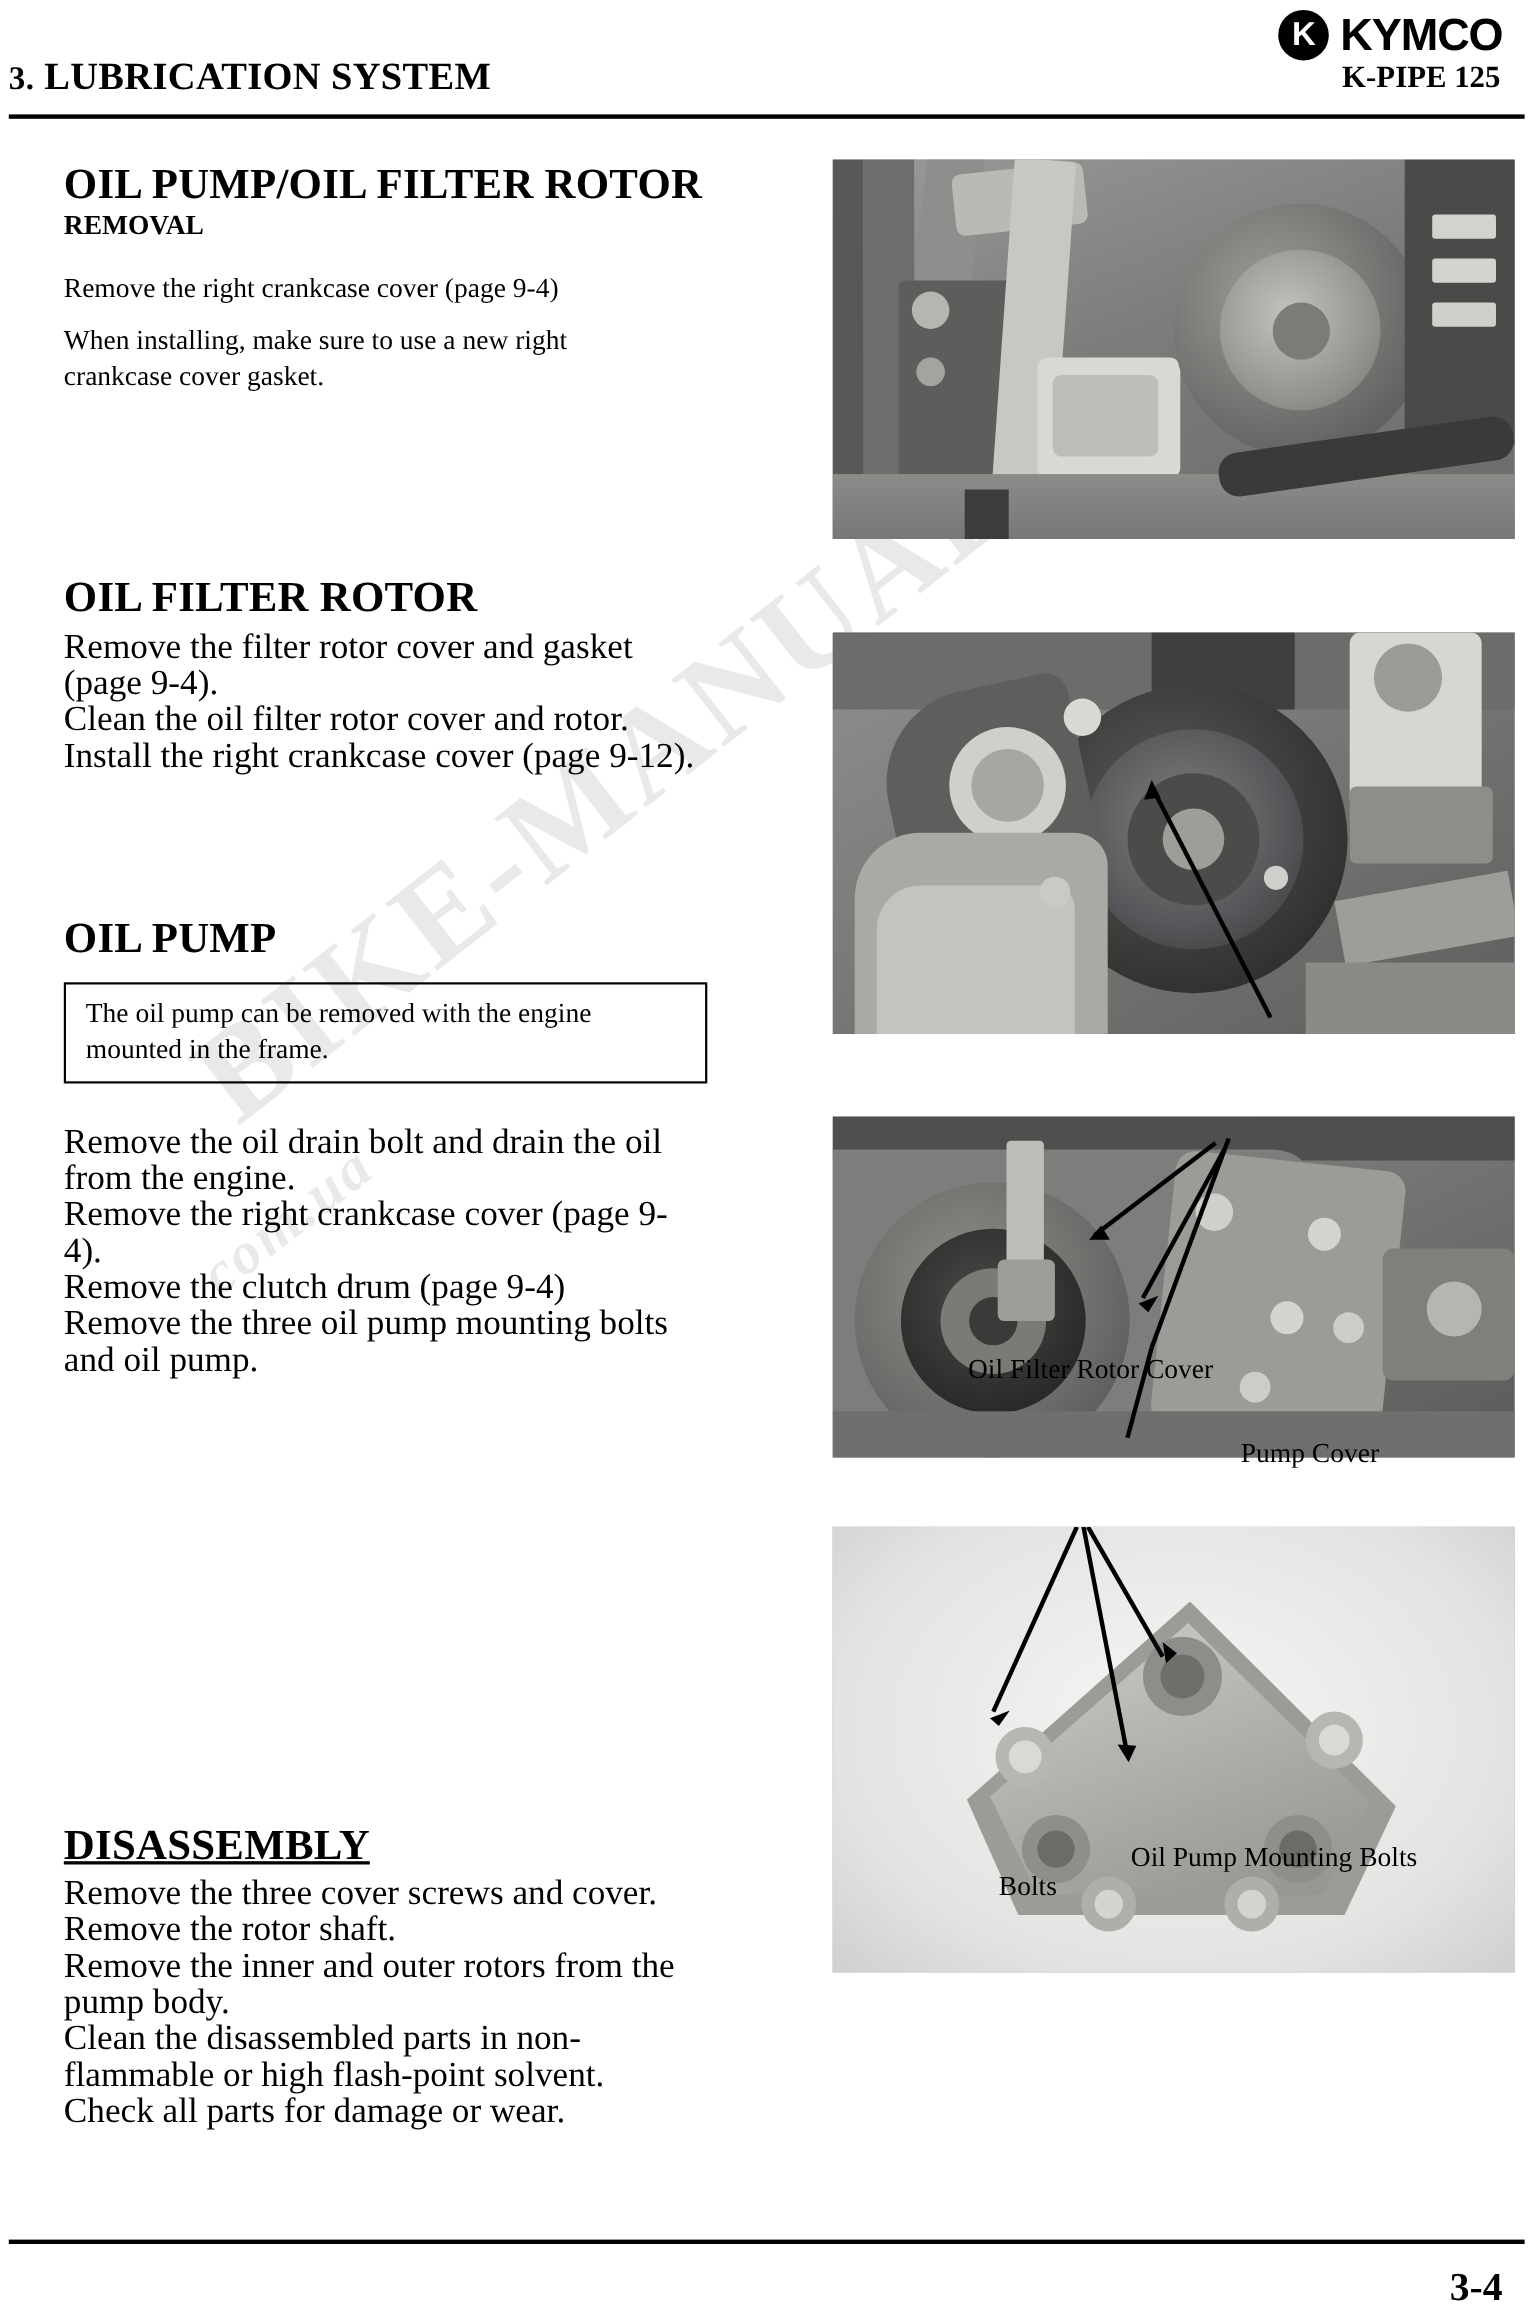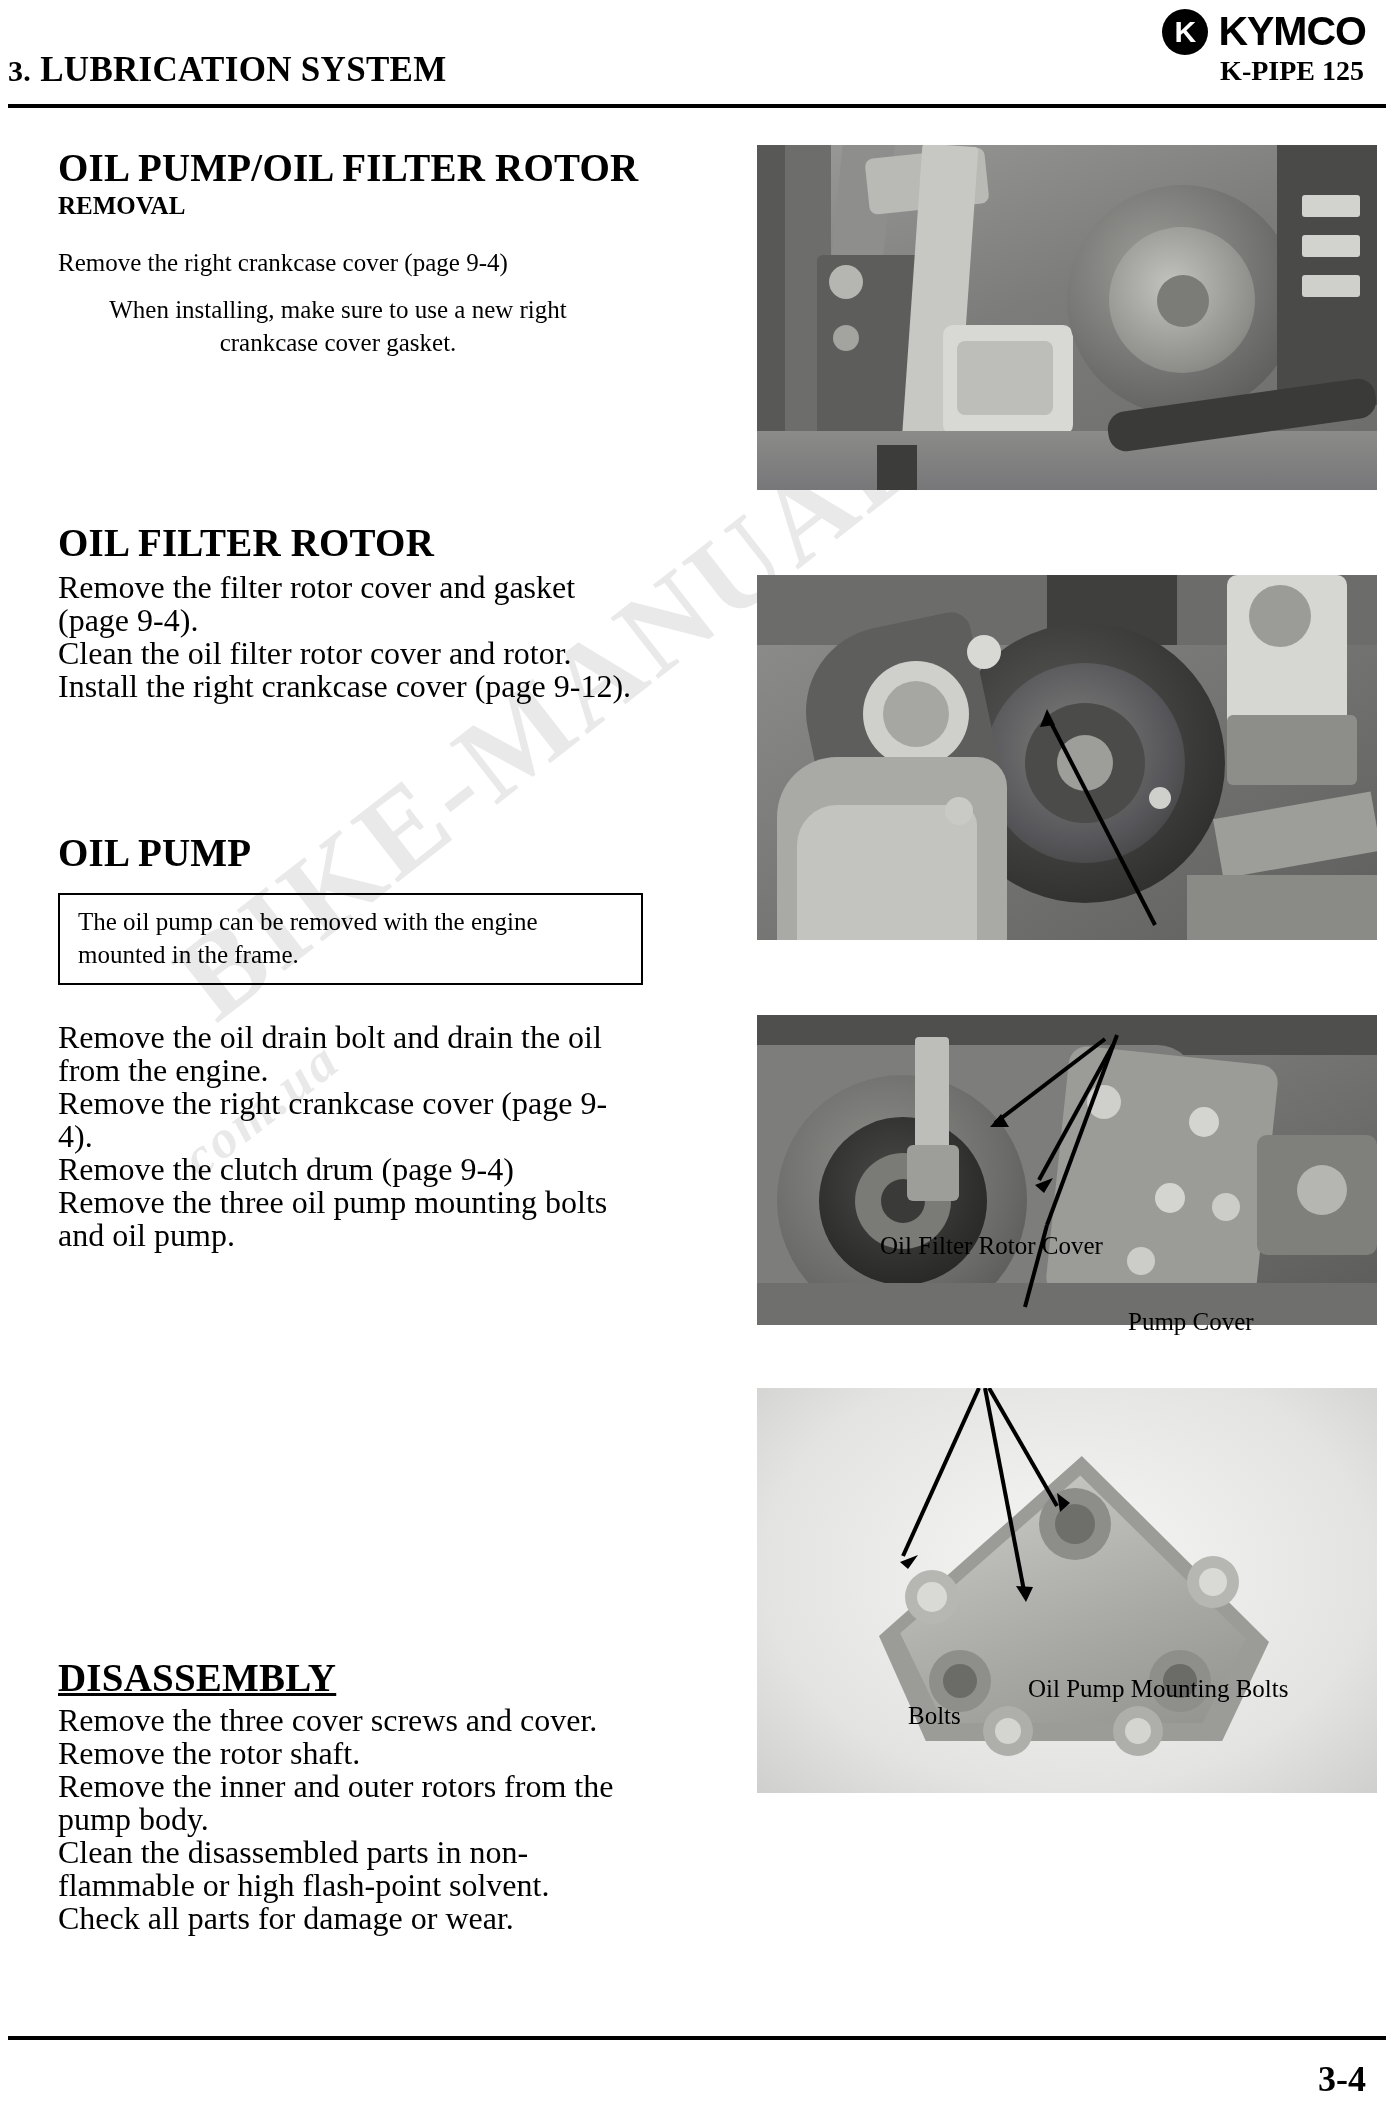--- a/index.html
+++ b/index.html
@@ -214,21 +214,21 @@
   <div class="wm-line1">BIKE-MANUAL</div>
   <div class="wm-line2">com.ua</div>
 </div>
 
 <div class="content">
 
   <div class="text-col" style="top:25px;">
     <div class="sec-title">OIL PUMP/OIL FILTER ROTOR</div>
     <div class="sec-sub">REMOVAL</div>
     <p class="body" style="margin-top:26px;">Remove the right crankcase cover (page 9-4)</p>
-    <p class="body" style="width:560px;text-align:center;">When installing, make sure to use a new right crankcase cover gasket.</p>
+    <p class="body" style="width:560px;">When installing, make sure to use a new right crankcase cover gasket.</p>
   </div>
 
   <div class="text-col" style="top:400px;">
     <div class="sec-title" style="margin-bottom:6px;">OIL FILTER ROTOR</div>
     <div class="lines">
       <div>Remove the filter rotor cover and gasket</div>
       <div>(page 9-4).</div>
       <div>Clean the oil filter rotor cover and rotor.</div>
       <div>Install the right crankcase cover (page 9-12).</div>
     </div>

